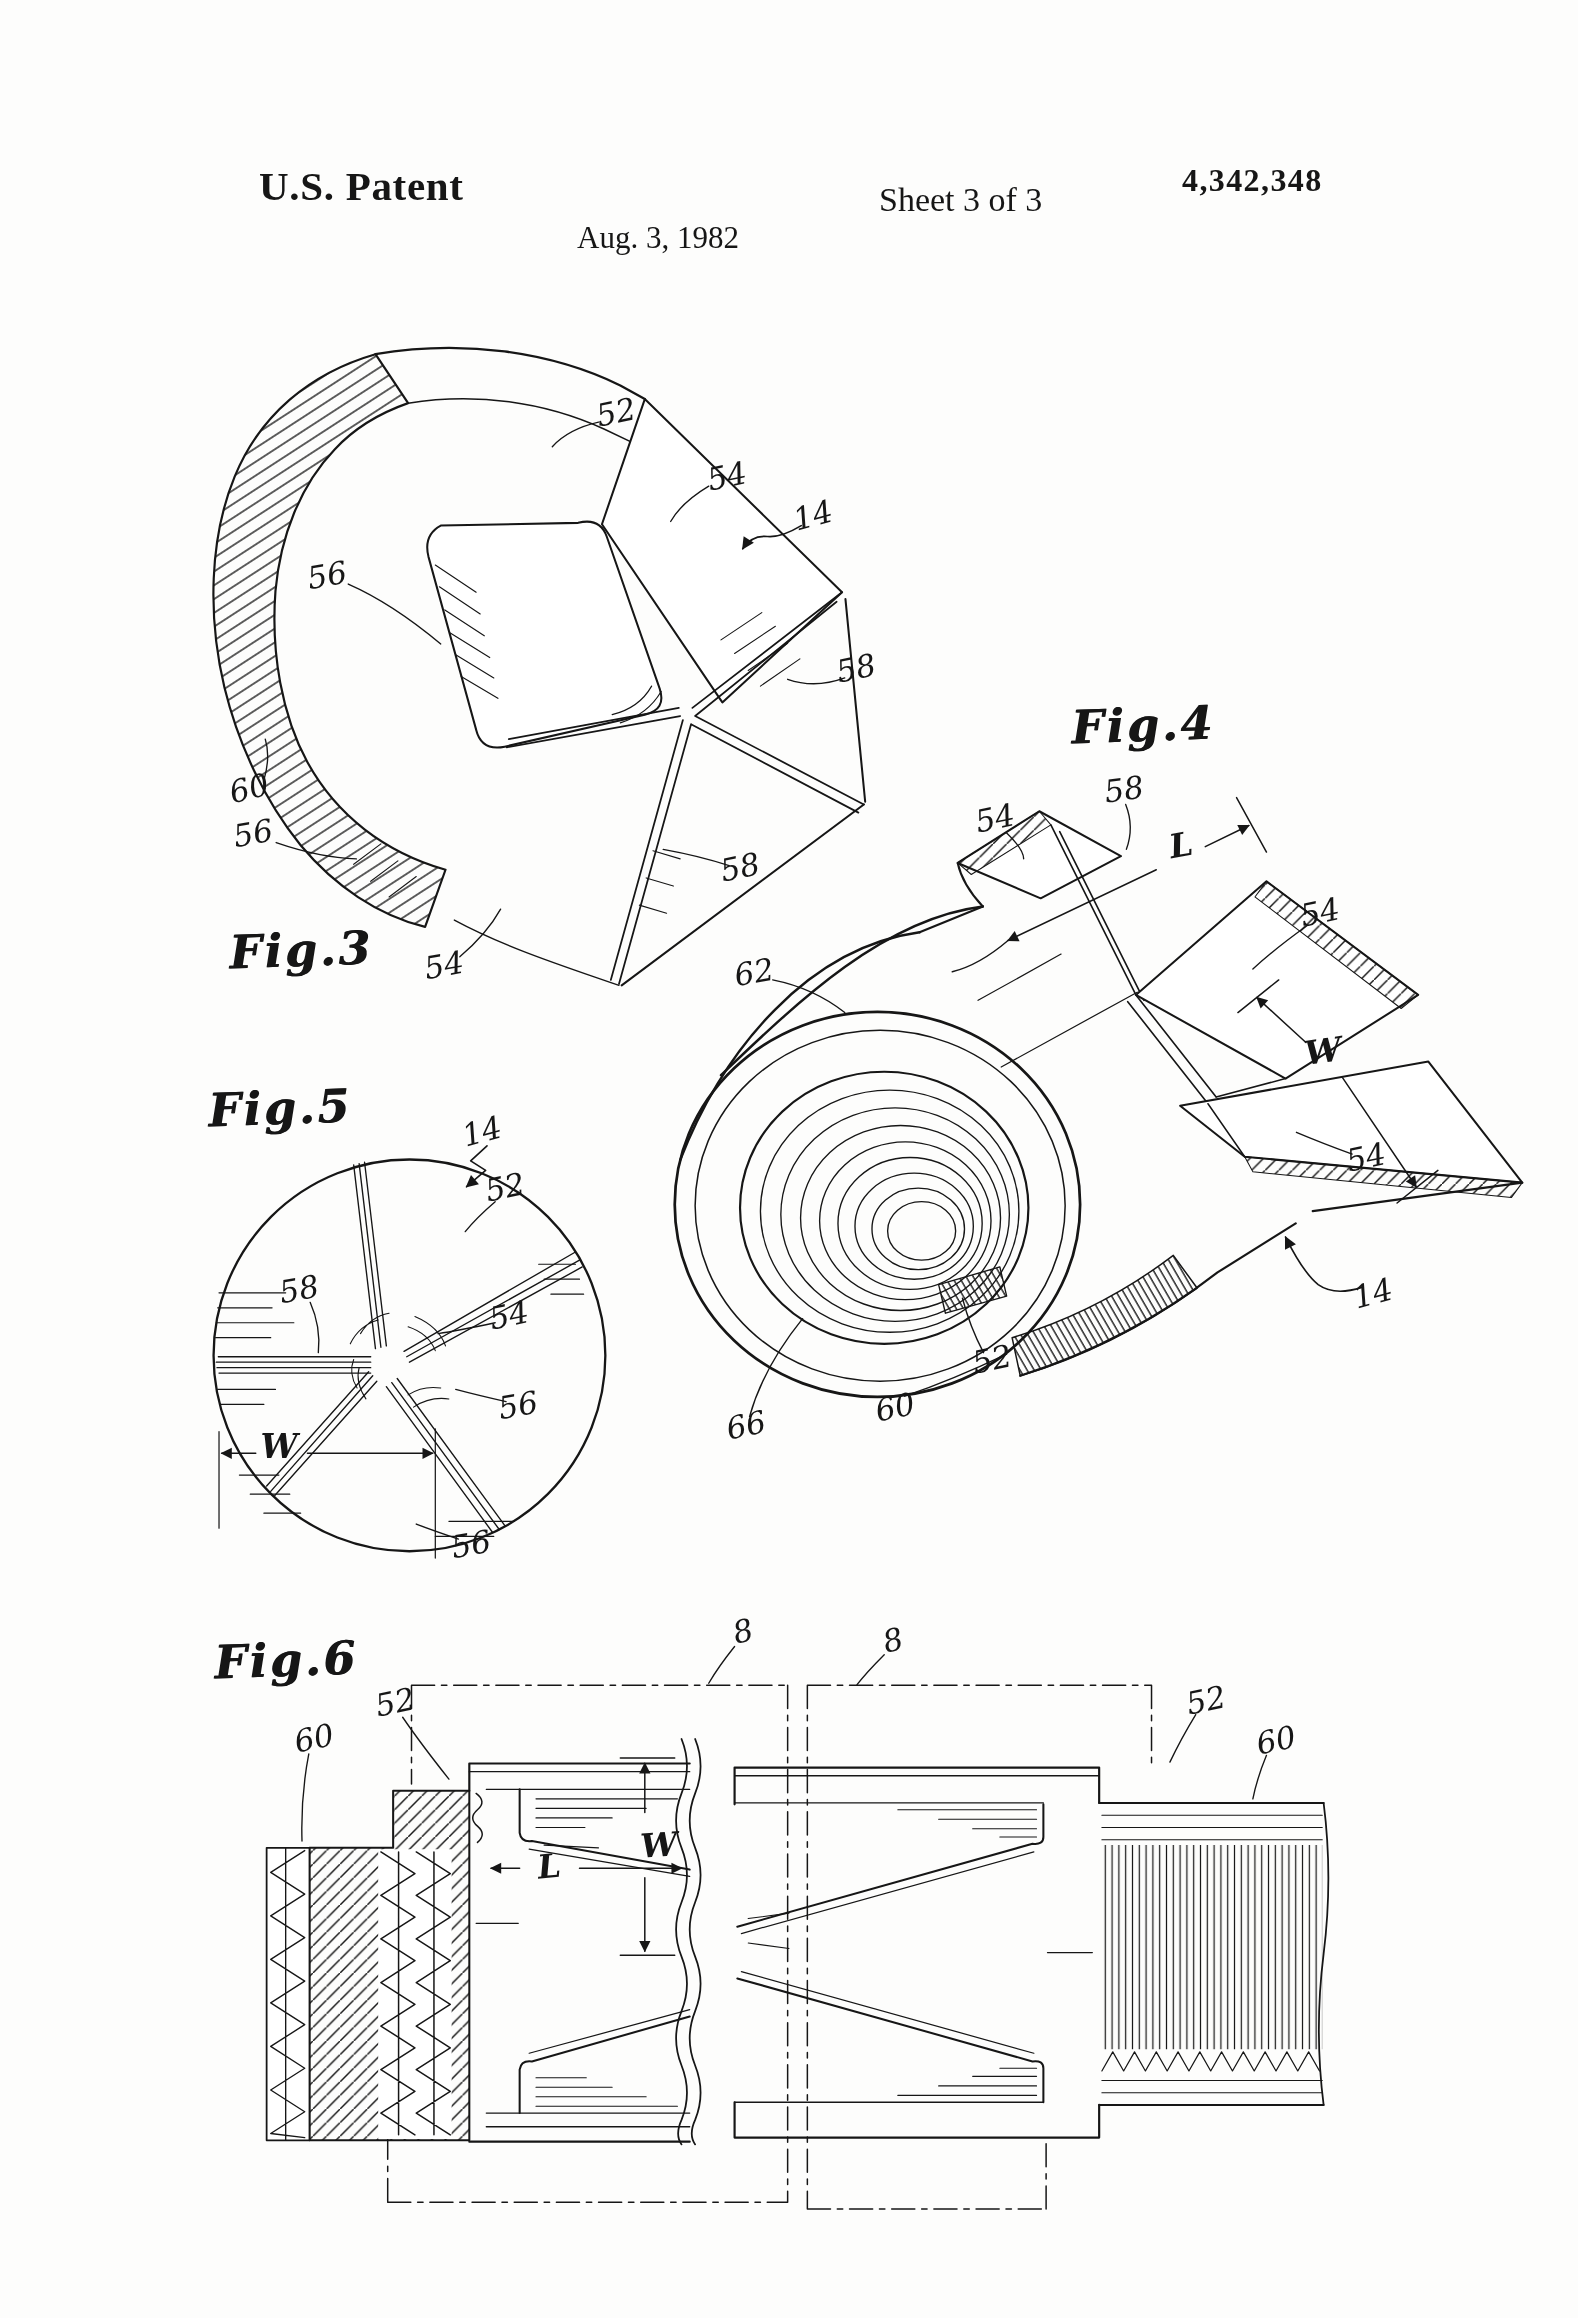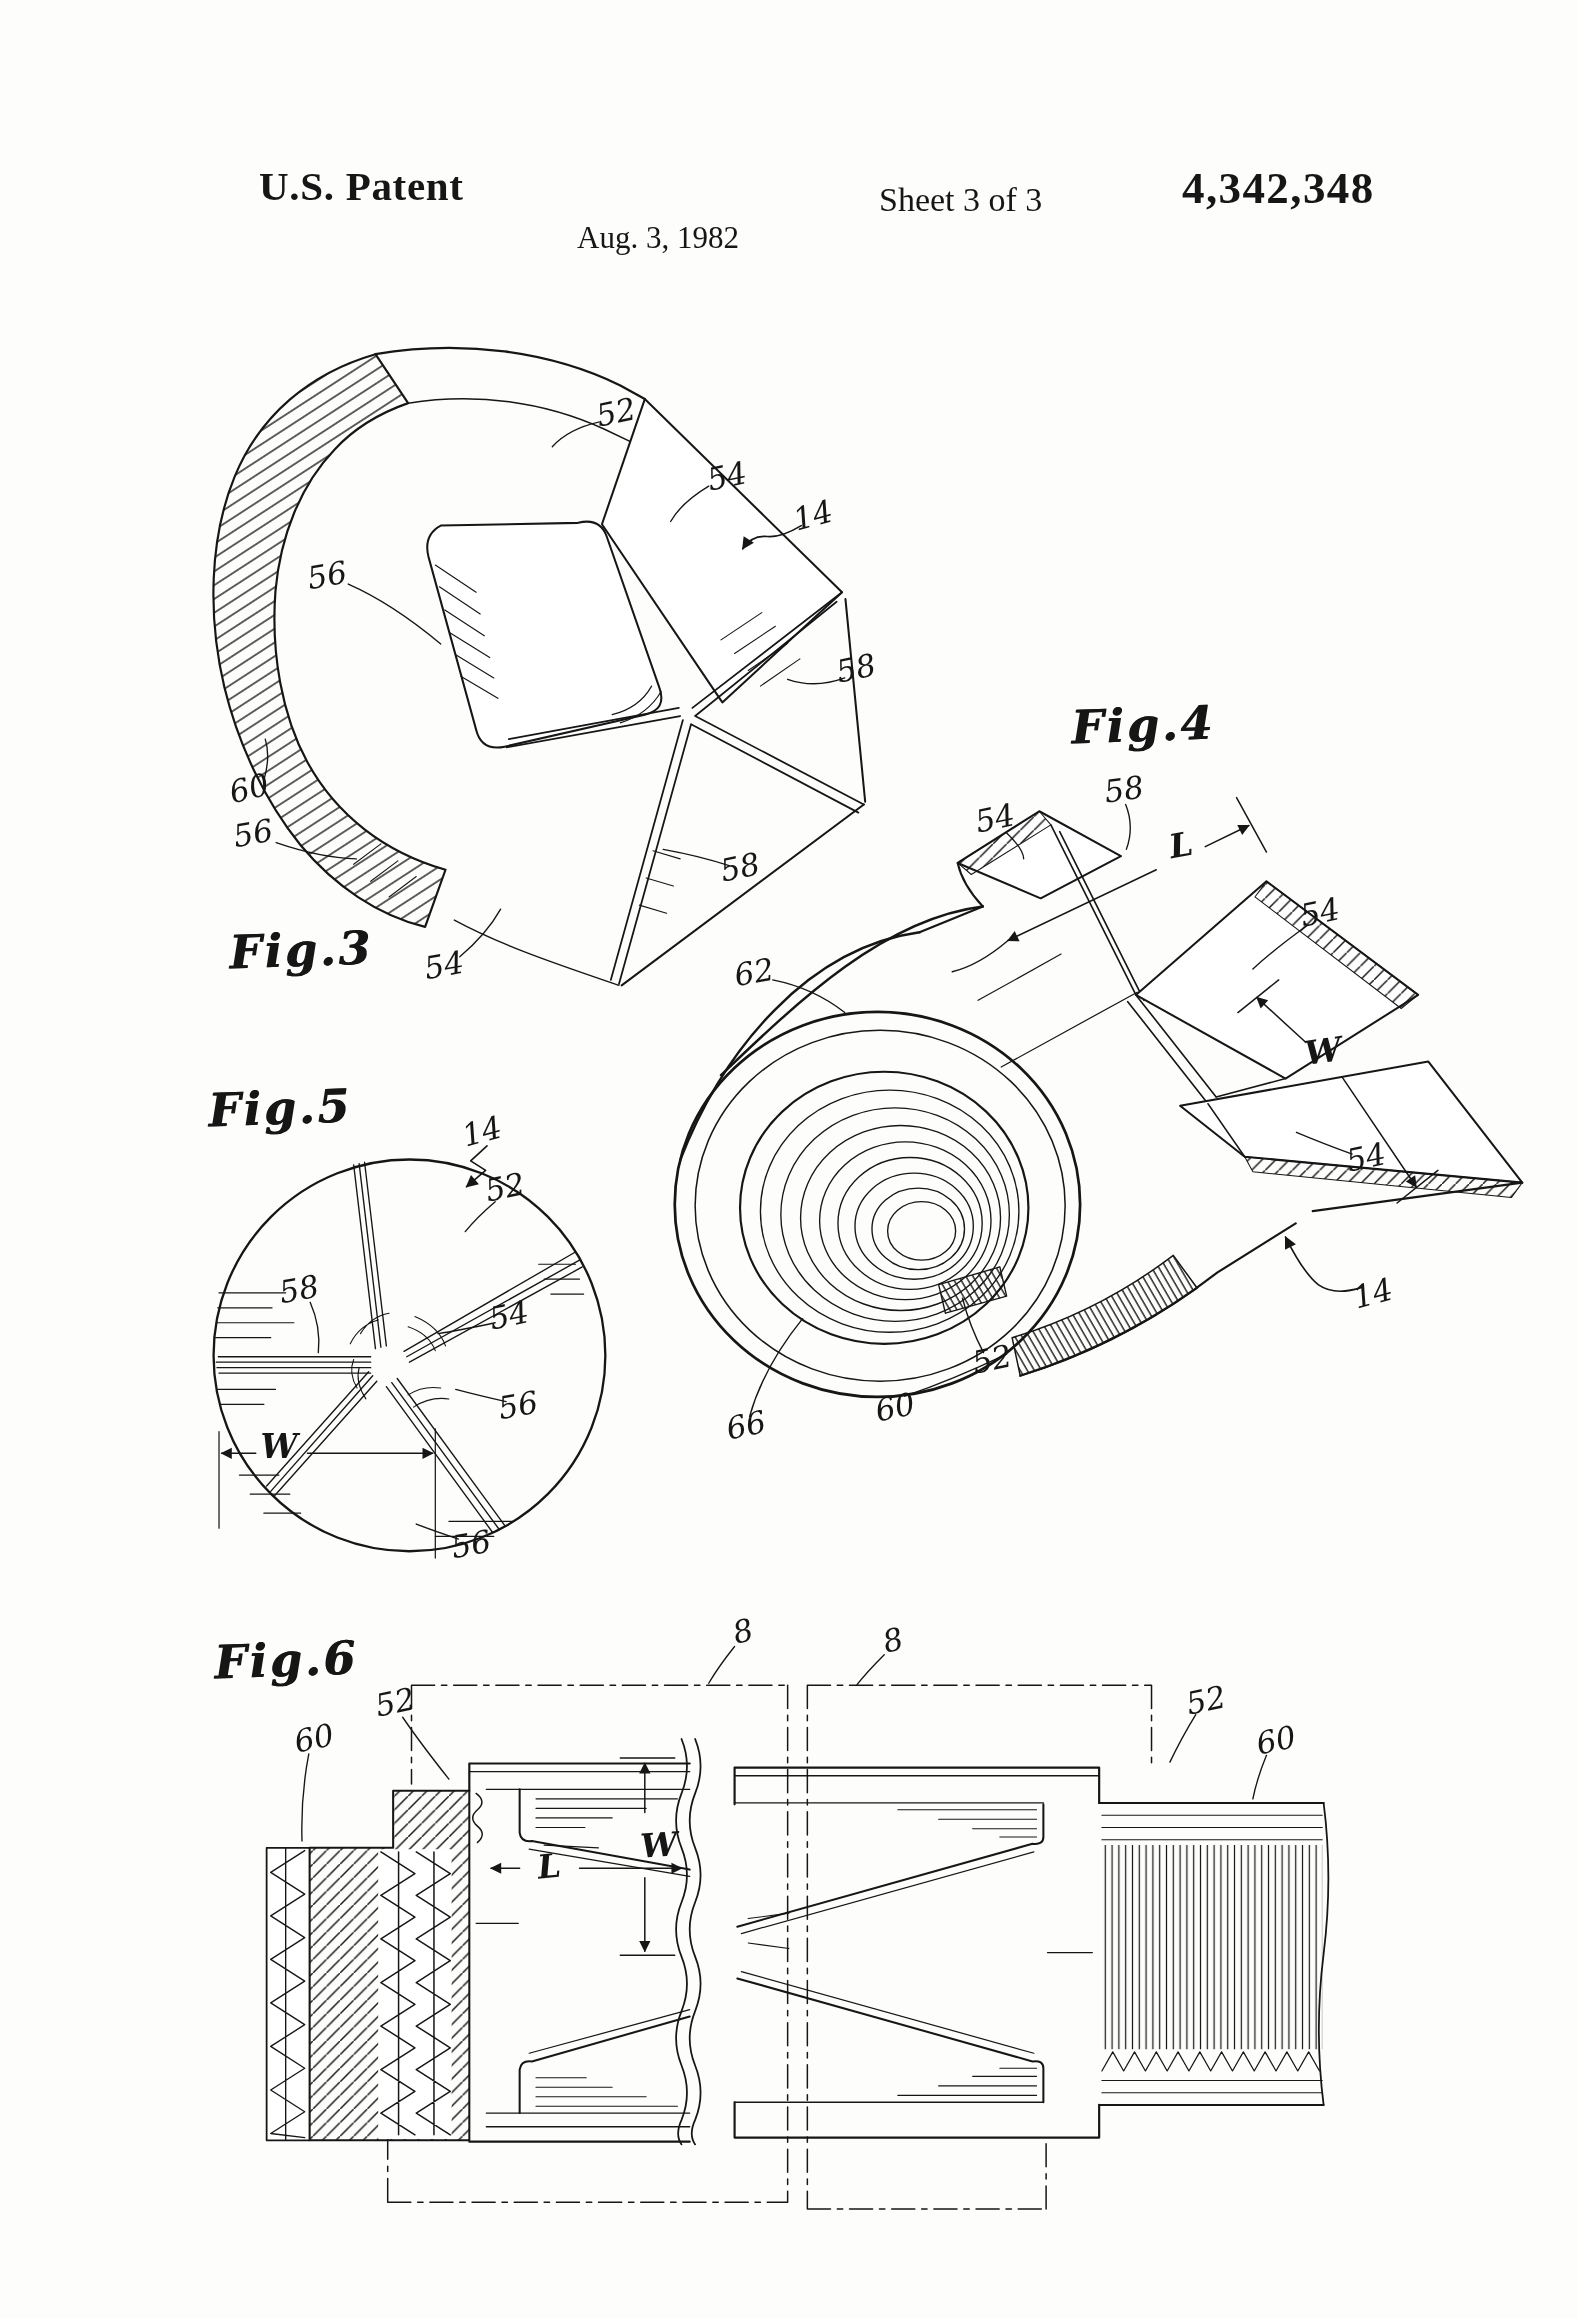--- a/index.html
+++ b/index.html
@@ -3,21 +3,21 @@
 <meta charset="utf-8">
 <style>
   html,body{margin:0;padding:0;background:#e8e8e8;}
   #sheet{position:relative;width:1578px;height:2319px;background:#fdfdfc;overflow:hidden;
          font-family:"Liberation Serif",serif;color:#161616;}
   svg{position:absolute;left:0;top:0;}
   .hdr{position:absolute;white-space:nowrap;text-align:center;}
   .hdr-title{font-size:41px;font-weight:bold;letter-spacing:0.7px;}
   .hdr-date{font-size:31px;}
   .hdr-sheet{font-size:34px;}
-  .hdr-num{font-size:45px;font-weight:bold;letter-spacing:1.4px;}
+  .hdr-num{font-size:32px;font-weight:bold;letter-spacing:1.4px;}
   .lbl{position:absolute;white-space:nowrap;}
   .ref{font-family:"DejaVu Serif",serif;font-style:italic;font-size:31px;font-weight:500;}
   .dim{font-family:"DejaVu Serif",serif;font-style:italic;font-size:33px;font-weight:600;}
   .cap{font-family:"DejaVu Serif",serif;font-style:italic;font-weight:bold;font-size:46px;
        letter-spacing:2.7px;text-shadow:0.7px 0 0 #161616;}
 </style>
 </head>
 <body>
 
 <div id="sheet">

